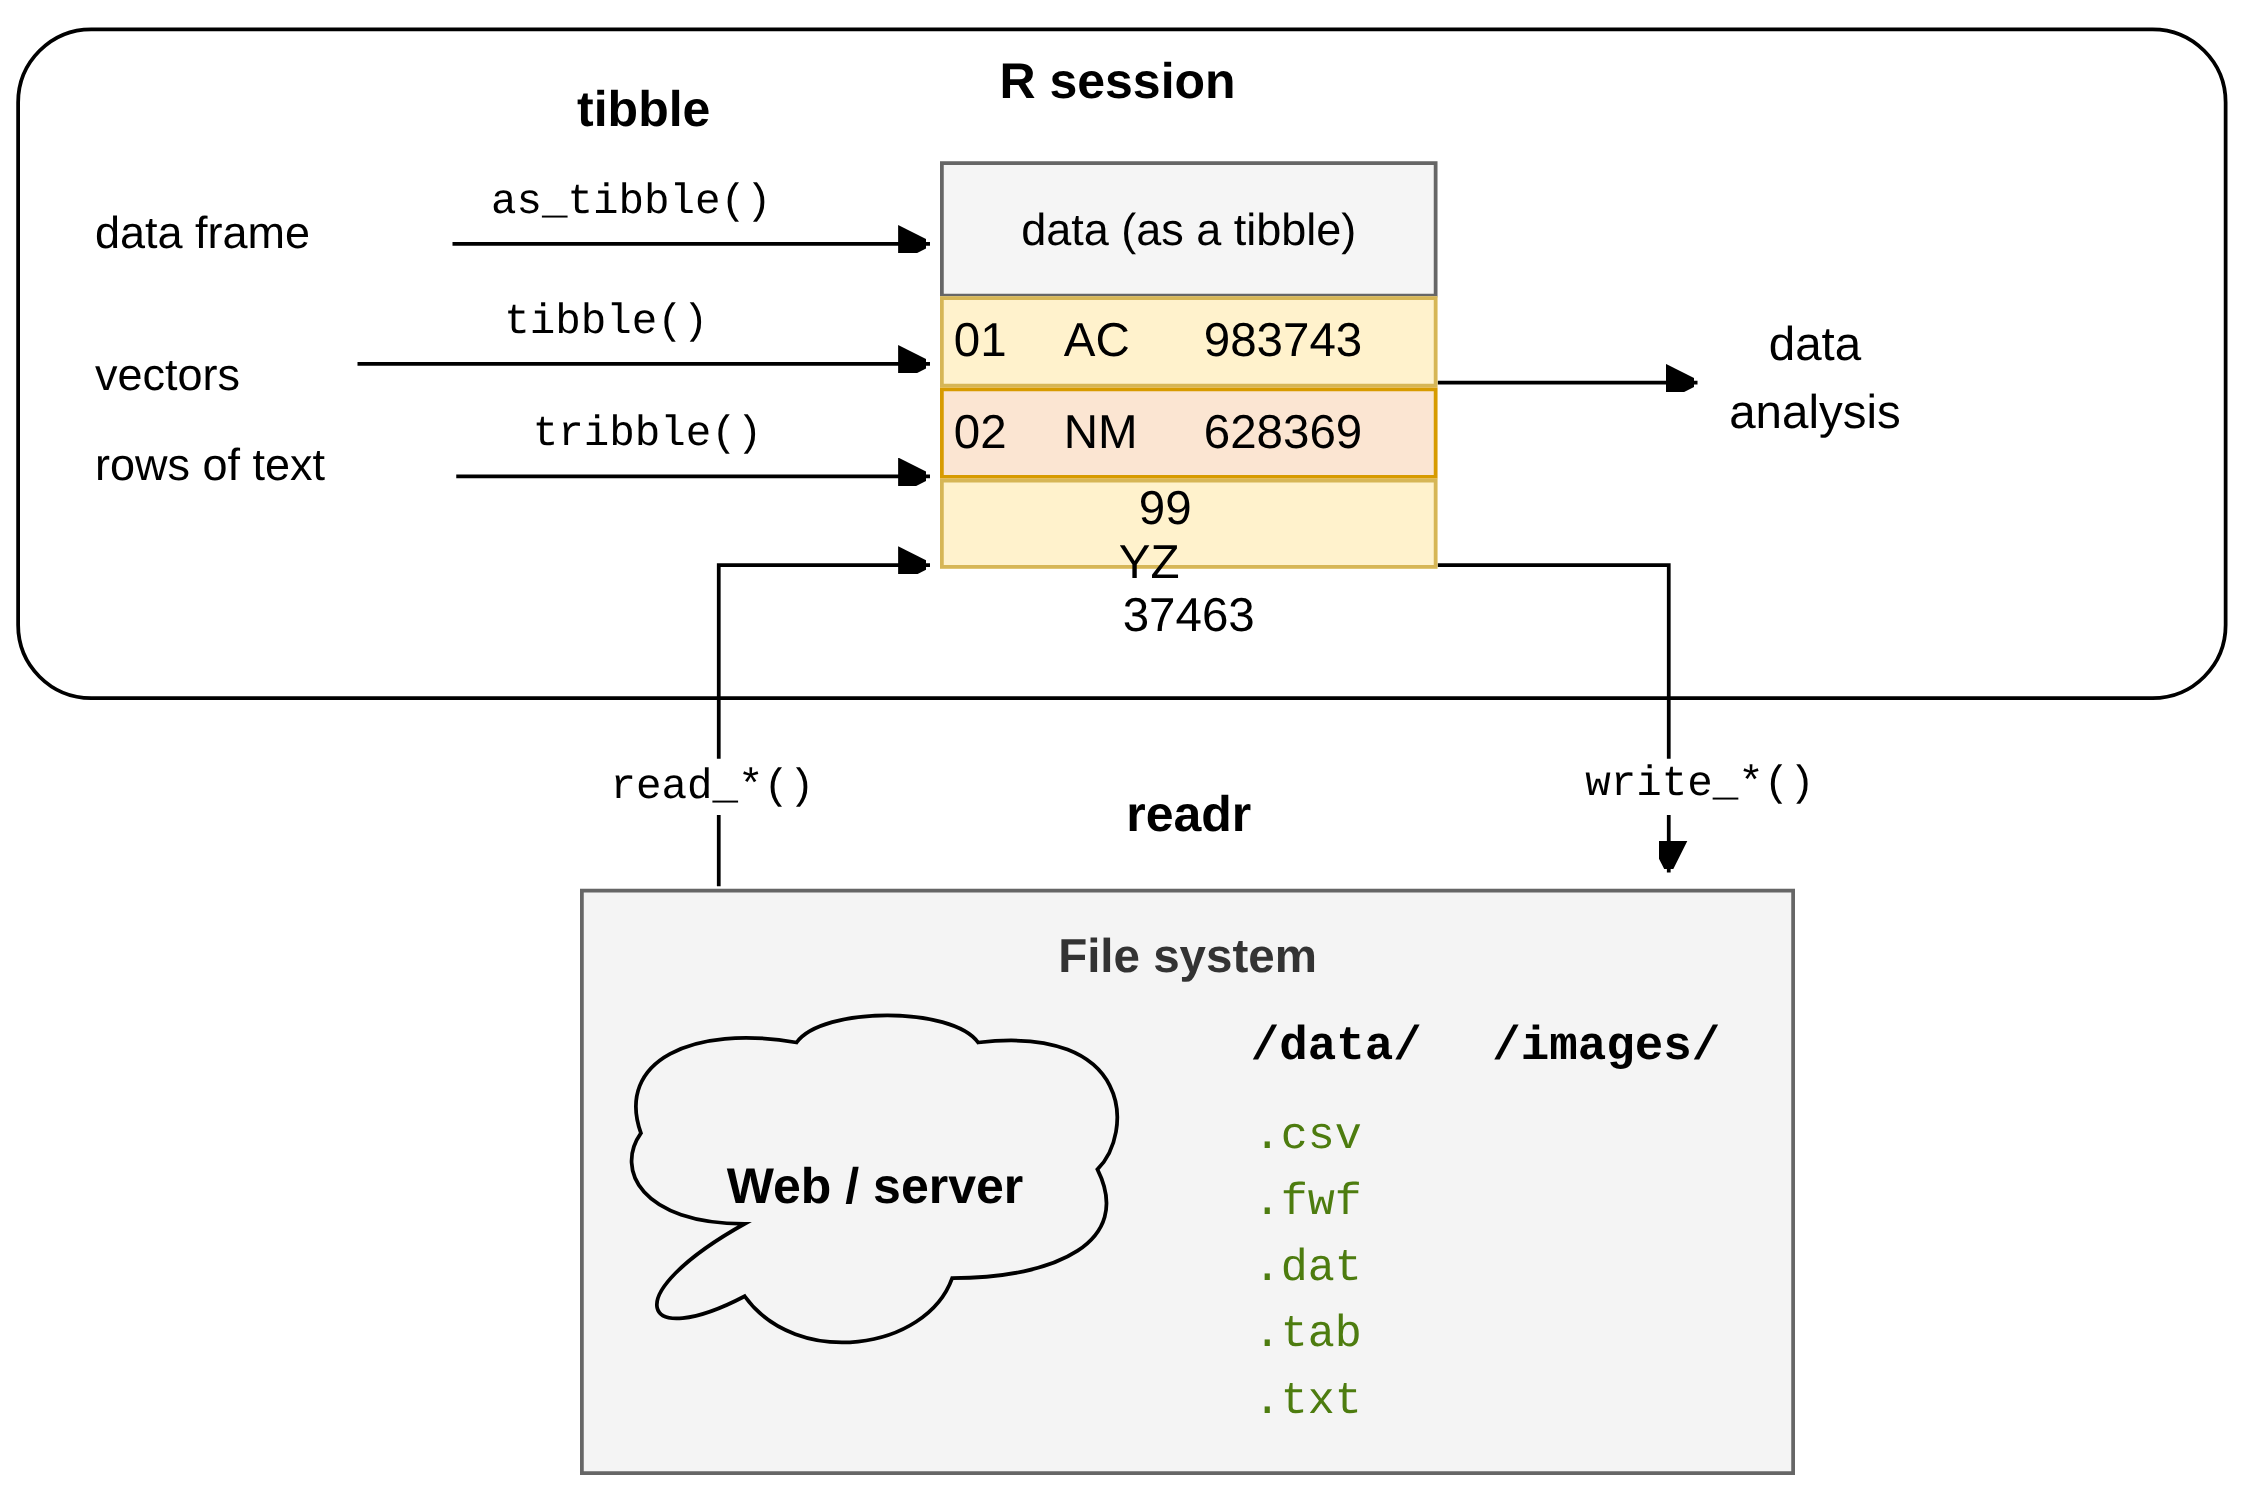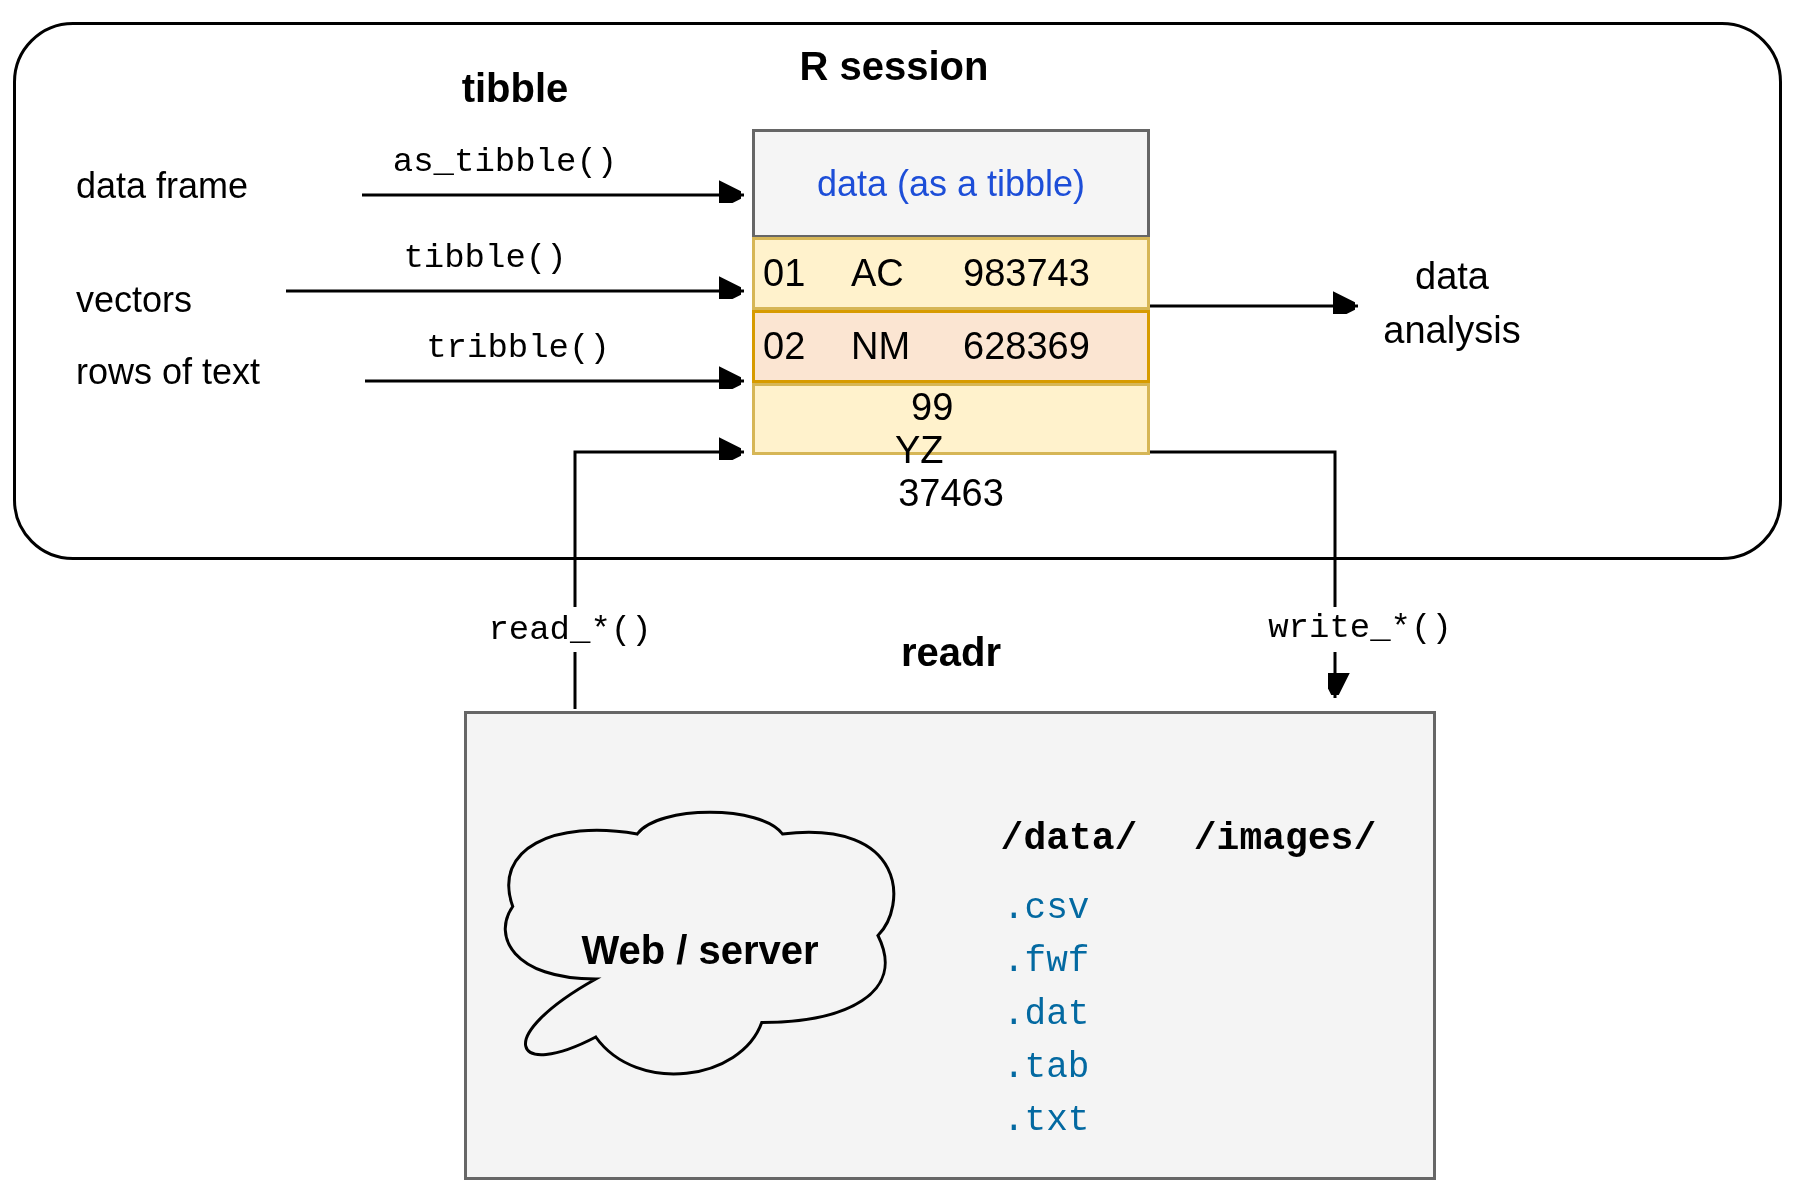--- a/index.html
+++ b/index.html
@@ -13,39 +13,39 @@
   .mono{font-family:"Liberation Mono",monospace;font-size:34px;}
   .monobold{font-family:"Liberation Mono",monospace;font-size:38px;font-weight:bold;}
 
   
   .rsession{position:absolute;left:13px;top:22px;width:1769px;height:538px;
             border:3px solid #000;border-radius:60px;box-sizing:border-box;background:#fff;}
 
   
   .tbox{position:absolute;left:752px;width:398px;box-sizing:border-box;display:flex;align-items:center;}
   .thead{top:129px;height:109px;background:var(--box_gray);border:3px solid var(--box_border);
-         justify-content:center;font-size:36px;color:#1d4ed8;}
+         justify-content:center;font-size:36px;color:#000000;}
   .trow{font-size:38px;}
   .row-y{background:var(--row_yellow);border:3px solid var(--row_yellow_border);}
   .row-o{background:var(--row_orange);border:3px solid var(--row_orange_border);}
   .r1{top:237px;height:73px;}
   .r2{top:310px;height:73px;}
   .r3{top:383px;height:72px;flex-direction:column;}
   .c1{width:88px;padding-left:8px;}
   .c2{width:112px;}
   .c3{flex:1;}
 
   
   .da{line-height:54px;text-align:center;font-size:38px;}
 
   
   .fsbox{position:absolute;left:464px;top:711px;width:972px;height:469px;
          background:#f4f4f4;border:3px solid var(--box_border);box-sizing:border-box;}
   .fstitle{font-size:38px;font-weight:bold;color:#333;}
-  .extcol{line-height:53px;font-family:"Liberation Mono",monospace;font-size:36px;color:#0369a1;}
+  .extcol{line-height:53px;font-family:"Liberation Mono",monospace;font-size:36px;color:#4d7c0f;}
 
   svg.lines{position:absolute;left:0;top:0;width:1798px;height:1200px;pointer-events:none;}
   svg.lines path{fill:none;stroke:#000;stroke-width:3px;}
   .cloudpath{fill:var(--cloud_fill);stroke:var(--cloud_border);stroke-width:3px;}
 </style>
 </head>
 <body>
 
 <div class="canvas">
 
@@ -100,20 +100,21 @@
   <div class="abs cc da" style="left:1452px;top:303px;">
     <div>data</div>
     <div>analysis</div>
   </div>
 
   <div class="abs cc mono" style="left:570px;top:630px;">read_*()</div>
   <div class="abs cc heading" style="left:951px;top:652px;">readr</div>
   <div class="abs cc mono" style="left:1360px;top:628px;">write_*()</div>
 
   <div class="fsbox"></div>
+  <div class="abs cc fstitle" style="left:950px;top:766px;">File system</div>
 
   <svg class="lines">
     <path class="cloudpath" d="M595.75,979
          C512.75,979 492,935.5 512.75,906.5
          C492,848.5 554.25,819.5 637.25,834
          C658,805 761.75,805 782.5,834
          C907,819.5 907,906.5 877.95,935.5
          C907,993.5 844.75,1022.5 761.75,1022.5
          C741,1080.5 637.25,1095 595.75,1037
          C512.75,1080.5 492,1037 595.75,979 Z"></path>

